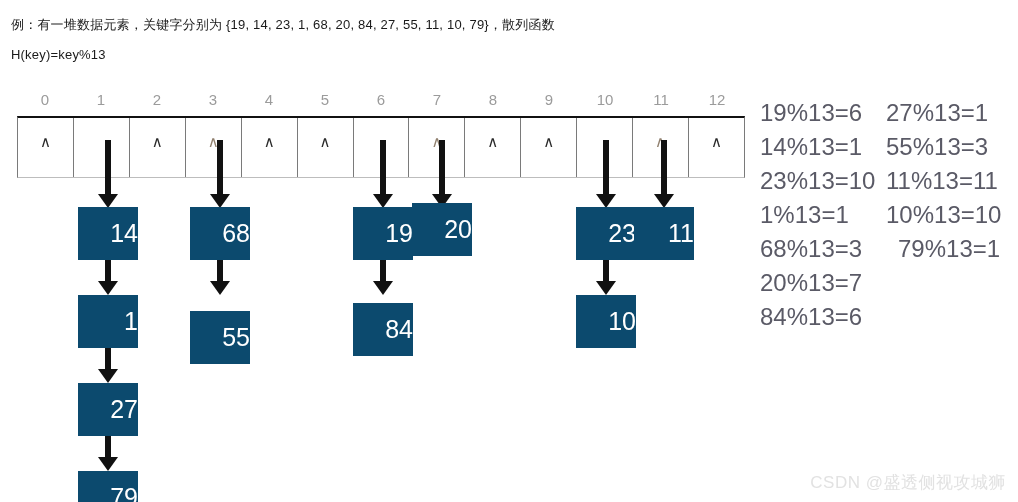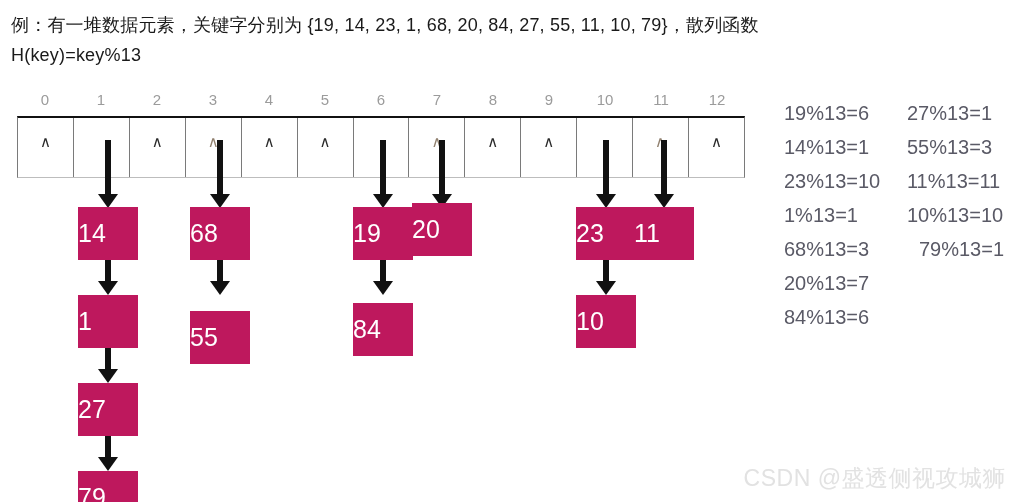--- a/index.html
+++ b/index.html
@@ -16,21 +16,21 @@
     font-family: "Liberation Sans", "DejaVu Sans", sans-serif;
     color: #000000;
   }
 
   
   #problem-statement {
     position: absolute;
     left: 11px;
     top: 10px;
     width: 980px;
-    font-size: 18px;
+    font-size: 13px;
     line-height: 30px;
     color: #1a1a1a;
     letter-spacing: 0.2px;
   }
   #problem-statement .line { white-space: pre; }
 
   
   #bucket-table {
     position: absolute;
     left: 17px;
@@ -91,25 +91,25 @@
   }
   .chain-column {
     position: absolute;
     top: 0;
     width: 60px;
   }
   .node-box {
     position: absolute;
     width: 60px;
     height: 53px;
-    background: #be185d;
+    background: #0c4a6e;
     color: #ffffff;
     font-size: 25px;
     line-height: 53px;
-    text-align: left;
+    text-align: right;
     font-family: "Liberation Sans", sans-serif;
   }
   
   .arrow {
     position: absolute;
     width: 6px;
     background: #111111;
     left: 27px;
   }
   .arrow::after {
@@ -120,47 +120,47 @@
     width: 0;
     height: 0;
     border-left: 10px solid transparent;
     border-right: 10px solid transparent;
     border-top: 14px solid #111111;
   }
 
   
   #modulo-panel {
     position: absolute;
-    left: 784px;
+    left: 760px;
     top: 96px;
     width: 230px;
     display: flex;
     gap: 14px;
-    font-size: 20px;
+    font-size: 24px;
     color: #5a5a66;
   }
   .modulo-col { display: flex; flex-direction: column; }
   .modulo-col.left { width: 112px; }
   .modulo-col.right { width: 110px; }
   .modulo-line {
     height: 34px;
     line-height: 34px;
     white-space: nowrap;
   }
   .modulo-col.left .modulo-line { text-align: left; }
   .modulo-col.left .modulo-line.indent { text-align: left; }
   .modulo-col.right .modulo-line { text-align: left; }
   .modulo-col.right .modulo-line.indent { padding-left: 12px; }
 
   
   #watermark {
     position: absolute;
     right: 12px;
     bottom: 8px;
-    font-size: 23px;
+    font-size: 17px;
     color: #e2e2e2;
     letter-spacing: 0.5px;
     white-space: nowrap;
   }
 </style>
 </head>
 <body>
 
 <div id="problem-statement">
   <div class="line">例：有一堆数据元素，关键字分别为 {19, 14, 23, 1, 68, 20, 84, 27, 55, 11, 10, 79}，散列函数</div>

